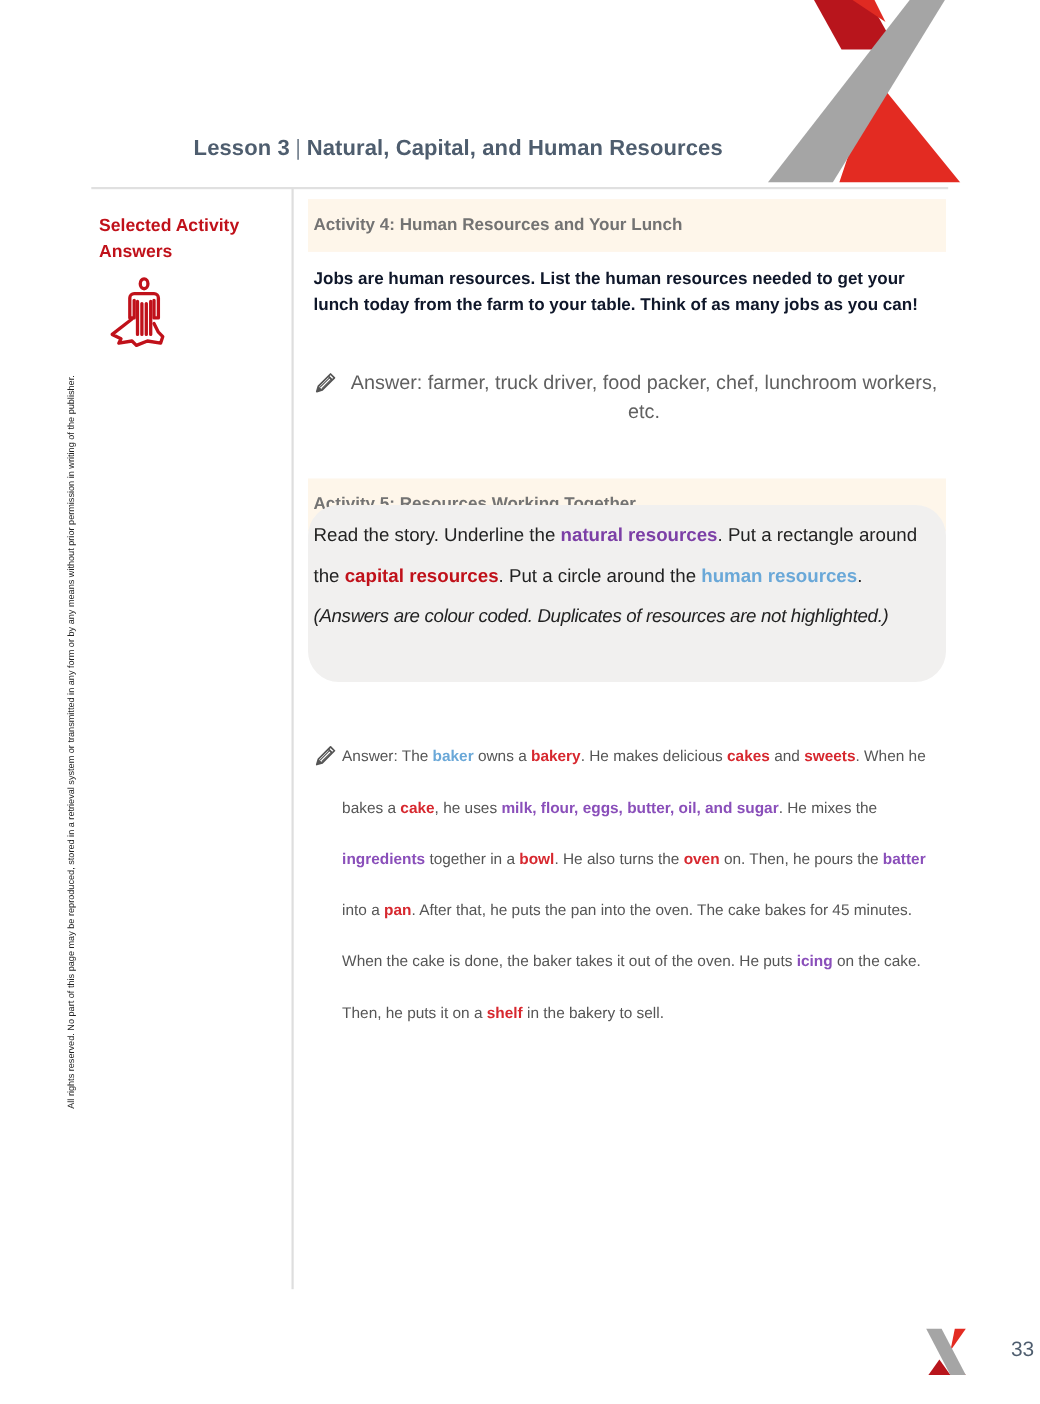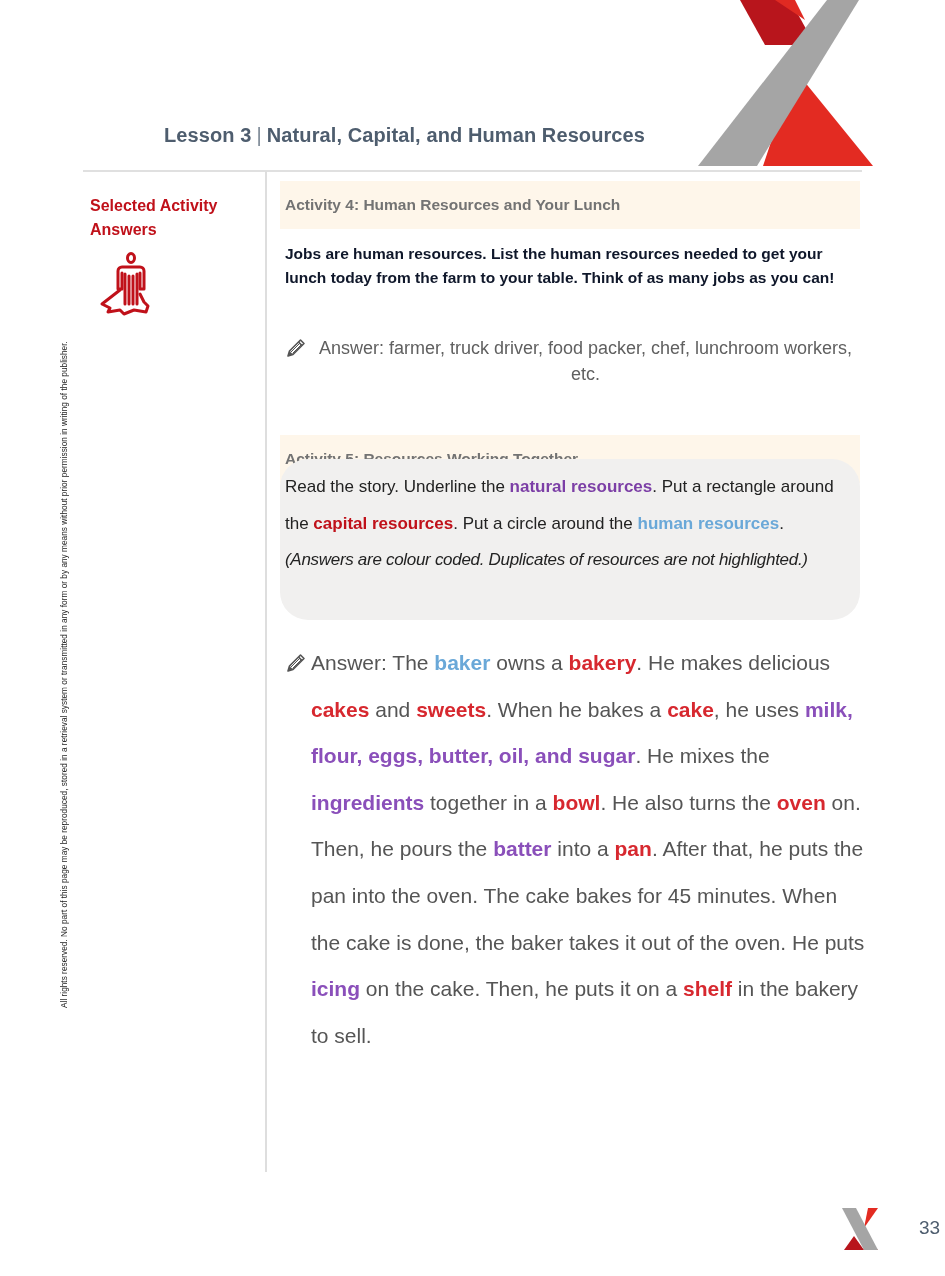--- a/index.html
+++ b/index.html
@@ -1,20 +1,20 @@
 <!DOCTYPE html>
 <html><head>
 <meta charset="utf-8">
 <style>
   * { box-sizing: border-box; margin: 0; padding: 0; }
   html, body { width: 945px; height: 1276px; background: #ffffff; overflow: hidden; }
   body { position: relative; font-family: "Liberation Sans", sans-serif; }
 
   .logo-top { position: absolute; left: 695px; top: 0; width: 180px; height: 166px; }
-  .lesson-title { position: absolute; left: 164px; top: 124px; font-size: 20px; font-weight: bold; color: #4e5d6e; letter-spacing: 0.1px; white-space: nowrap; }
+  .lesson-title { position: absolute; left: 176px; top: 124px; font-size: 20px; font-weight: bold; color: #4e5d6e; letter-spacing: 0.1px; white-space: nowrap; }
   .lesson-title .sep { font-weight: normal; color: #7b8794; margin: 0 5px; }
 
   .hr-top { position: absolute; left: 83px; top: 170px; width: 779px; height: 2px; background: #e0e0e0; }
   .vr { position: absolute; left: 265px; top: 171px; width: 2px; height: 1001px; background: #dedede; }
 
   .side-copyright { position: absolute; left: 59px; top: 1008px; transform-origin: 0 0; transform: rotate(-90deg); font-size: 8.3px; color: #222; white-space: nowrap; width: 740px; }
 
   .side-heading { position: absolute; left: 90px; top: 194px; width: 160px; font-size: 16px; font-weight: bold; color: #c0111a; line-height: 24px; }
   .person-icon { position: absolute; left: 98px; top: 250px; width: 56px; height: 66px; }
 
@@ -26,21 +26,21 @@
 
   .answer1 { position: absolute; left: 285px; top: 335px; width: 575px; font-size: 18px; color: #606060; line-height: 26px; padding-left: 26px; text-align: center; }
   .pencil { position: absolute; left: 0; top: 2px; width: 22px; height: 22px; }
 
   .story-box { position: absolute; left: 280px; top: 459px; width: 580px; height: 161px; background: #f1f0ef; padding: 10px 5px 0 5px; font-size: 17px; color: #222; line-height: 36.5px; border-radius: 28px; }
   .story-box .nat { color: #7c3fa6; font-weight: bold; }
   .story-box .cap { color: #c0111a; font-weight: bold; }
   .story-box .hum { color: #6aa8d8; font-weight: bold; }
   .story-box em { font-style: italic; letter-spacing: -0.3px; }
 
-  .answer2 { position: absolute; left: 285px; top: 640px; width: 580px; font-size: 21px; color: #555; line-height: 46.6px; padding-left: 26px; }
+  .answer2 { position: absolute; left: 285px; top: 664px; width: 580px; font-size: 14px; color: #555; line-height: 46.6px; padding-left: 26px; }
   .answer2 .pencil { top: 12px; }
   .answer2 .h { color: #6aa8d8; font-weight: bold; }
   .answer2 .c { color: #d7282f; font-weight: bold; }
   .answer2 .n { color: #8a4fba; font-weight: bold; }
 
   .logo-bottom { position: absolute; left: 840px; top: 1206px; width: 40px; height: 44px; }
   .page-num { position: absolute; left: 919px; top: 1217px; font-size: 19px; color: #4e5d6e; }
 </style>
 </head>
 <body>

